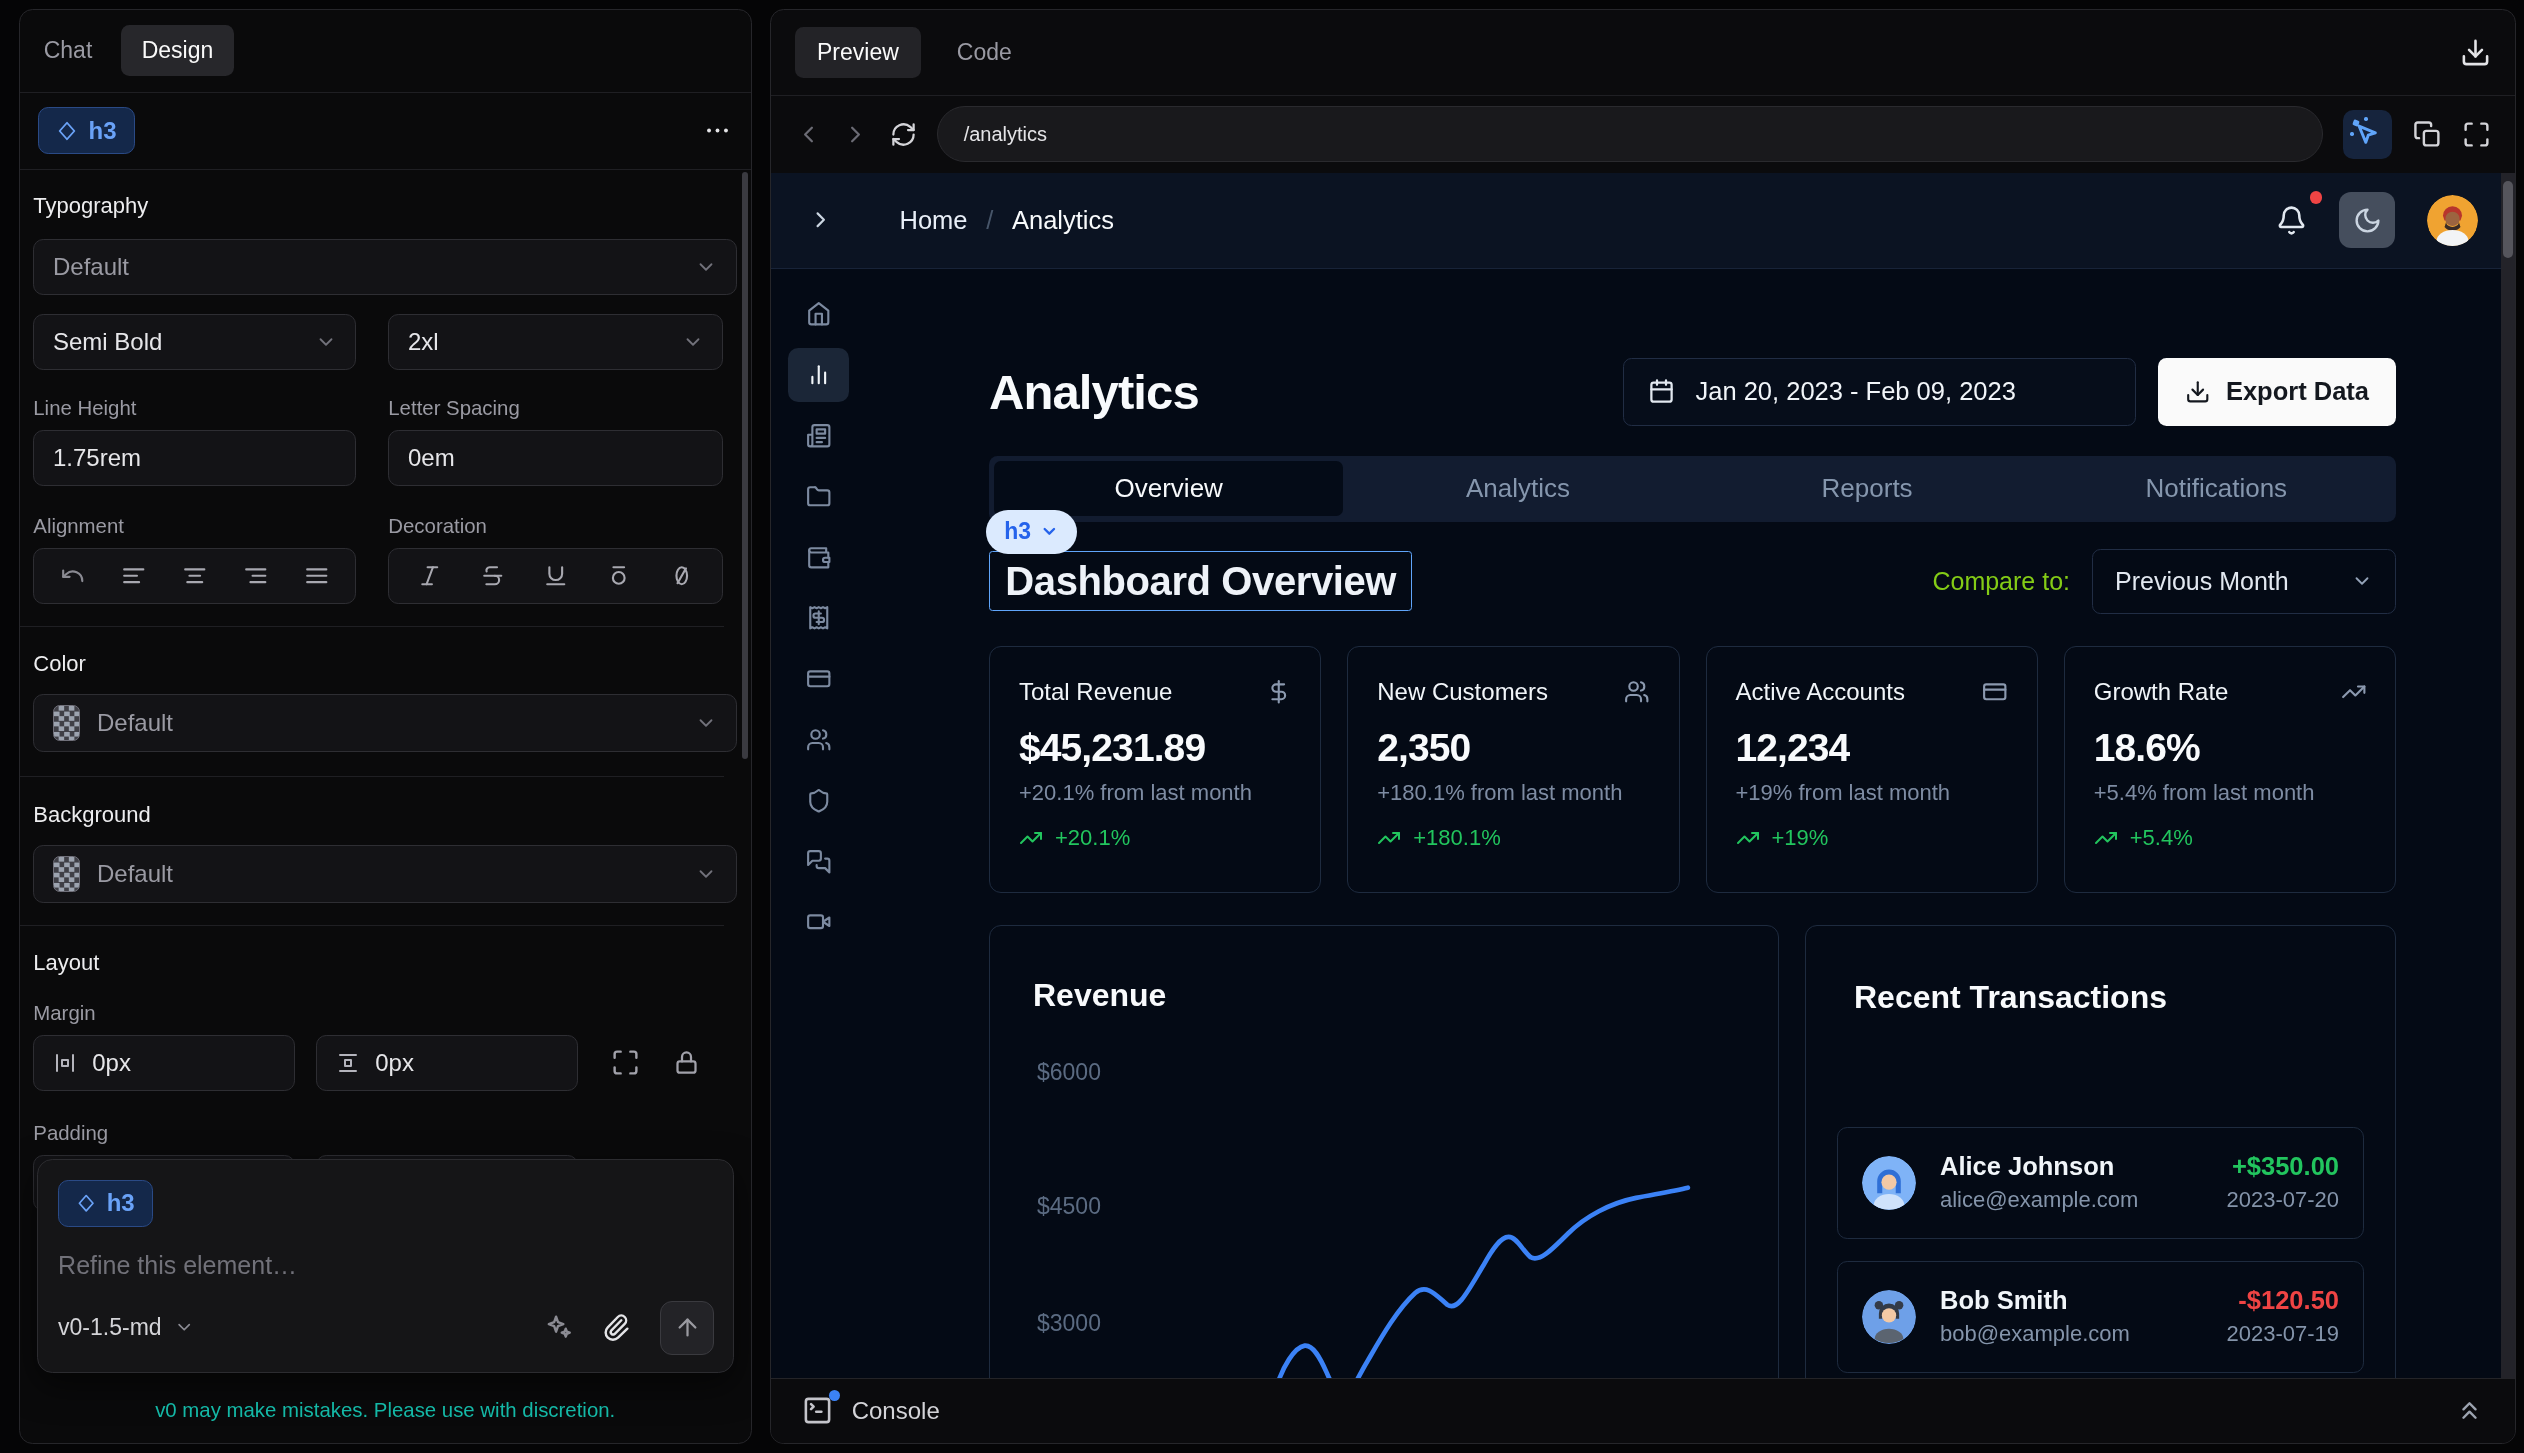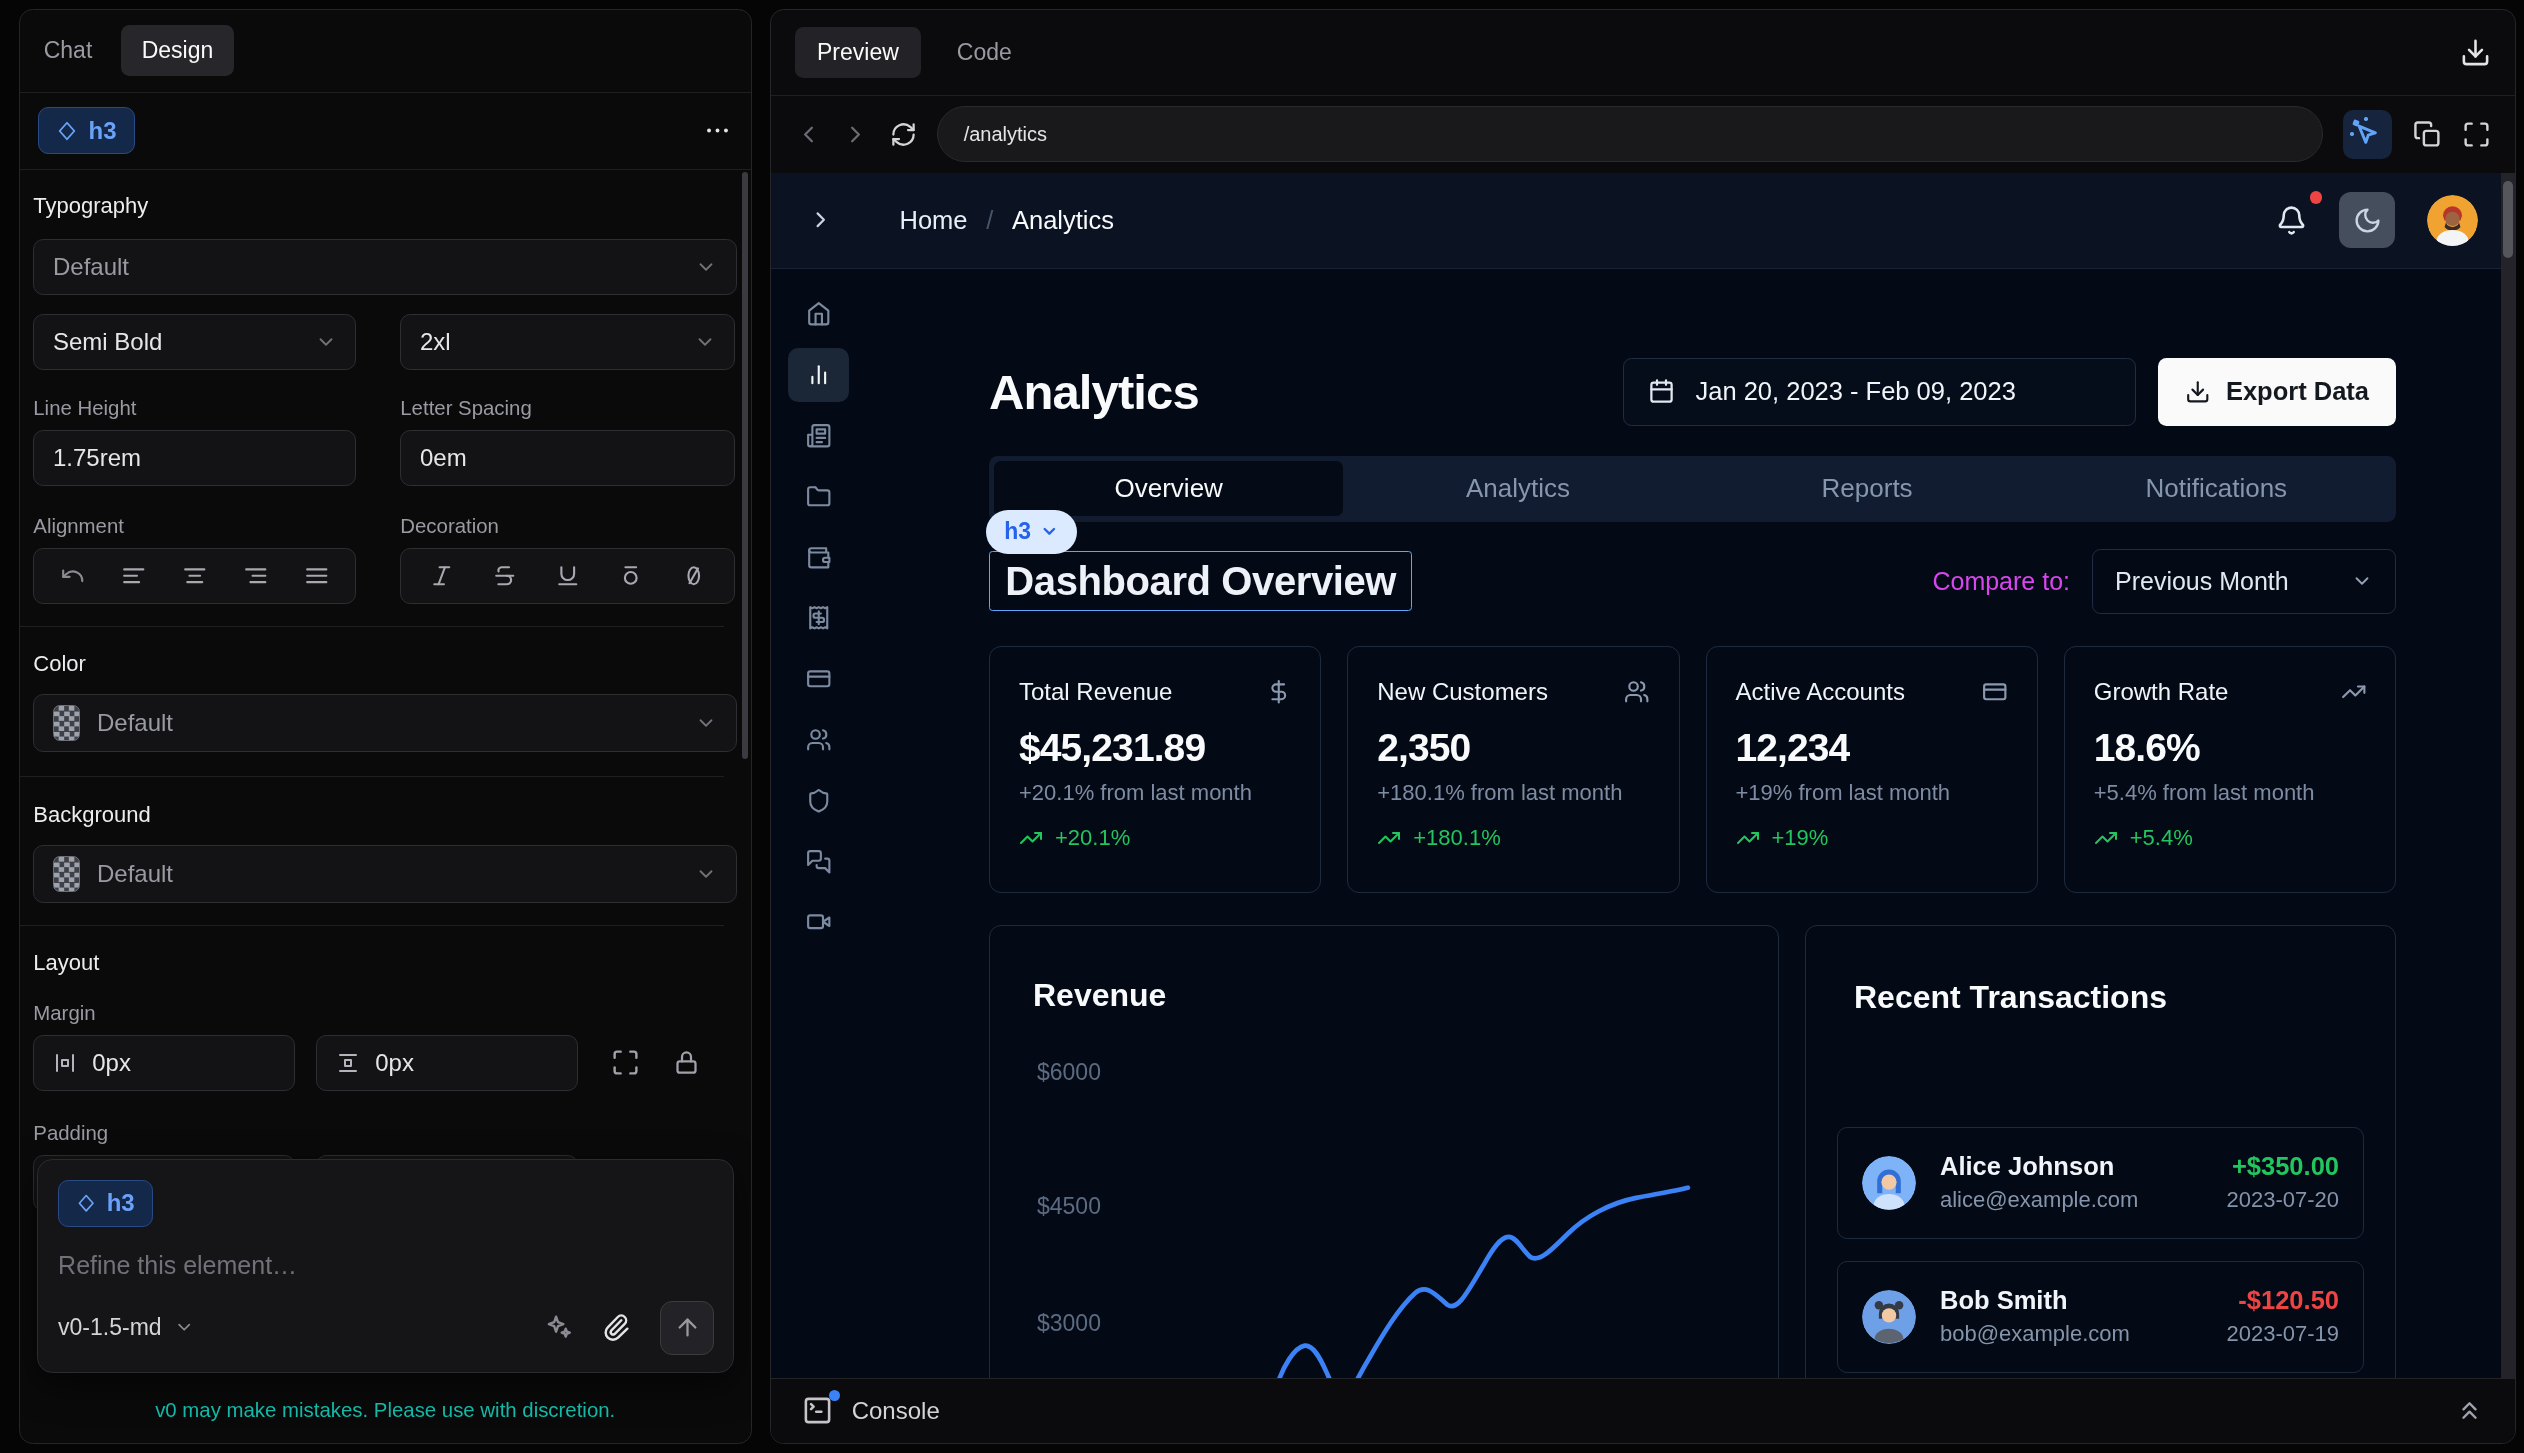--- a/index.html
+++ b/index.html
@@ -20,21 +20,21 @@
   .h3-badge { display:flex; align-items:center; gap:10.2px; background:#14284a; border:0.9px solid #2a4a86;
     border-radius:10.2px; padding:8.5px 17px; color:#6aa2f7; font-size:24px; font-weight:600; }
   .ellipsis { color:#e4e4e7; }
   .lp-body { position:absolute; top:159px; left:0; right:0; bottom:0; padding:0 13.6px; overflow:hidden; }
   .sec-label { font-size:22px; font-weight:500; color:#ededef; }
   .sub-label { font-size:20.4px; color:#9a9aa3; }
   .field { background:#131316; border:0.9px solid #2e2e33; border-radius:10.2px; height:56px;
     display:flex; align-items:center; padding:0 18.7px; font-size:24px; color:#e6e6e9; }
   .field .muted { color:#9a9aa3; }
   .field .chev { margin-left:auto; color:#71717a; }
-  .two-col { display:flex; gap:44px; }
+  .two-col { display:flex; gap:32px; }
   .col-a { width:323px; } .col-b { width:335px; }
   .icon-box { background:#131316; border:0.9px solid #2e2e33; border-radius:10.2px; height:56px;
     display:flex; align-items:center; justify-content:space-around; color:#a8a8b0; padding:0 8.5px; }
   .swatch { width:27px; height:36px; border:1.7px solid #70707a; border-radius:6.8px;
     background:repeating-conic-gradient(#9ca3af 0% 25%, #3f3f46 0% 50%); background-size:10.2px 10.2px; }
   .mp-row { display:flex; align-items:center; gap:21px; }
   .mp-input { width:262px; }
   .mp-icbtn { color:#a1a1aa; margin-left:12px; }
   .composer { position:absolute; left:17px; right:17px; bottom:70px; height:214px; background:#151517;
     border:0.9px solid #2c2c30; border-radius:15.3px; box-shadow:0 12px 34px rgba(0,0,0,.55); padding:20.4px; }
@@ -98,21 +98,21 @@
   .tabbar { margin-top:30px; height:66px; background:#121c30; border-radius:8.5px; padding:5.1px;
     display:grid; grid-template-columns:repeat(4,1fr); }
   .tab { display:flex; align-items:center; justify-content:center; font-size:26px; color:#8596ad; border-radius:6.8px; }
   .tab.active { background:#040b17; color:#f8fafc; font-weight:500; }
   .h3-chip { position:absolute; left:-3.4px; top:241px; height:44px; background:#dbeafe; border-radius:22px;
     display:flex; align-items:center; gap:8.5px; padding:0 18.7px; color:#2563eb; font-weight:700; font-size:23px; z-index:5; }
   .section-row { margin-top:27px; height:65px; display:flex; align-items:center; }
   .heading-box { border:1.7px solid #60a5fa; border-radius:3.4px; padding:6.8px 15.3px; }
   .section-heading { font-size:40px; font-weight:700; color:#eef2f8; letter-spacing:-0.4px; }
   .compare { margin-left:auto; display:flex; align-items:center; gap:22px; }
-  .compare-label { font-size:25px; color:#d946ef; font-weight:500; }
+  .compare-label { font-size:25px; color:#84cc16; font-weight:500; }
   .compare-select { width:304px; height:65px; border:0.9px solid #212d44; border-radius:8.5px; display:flex;
     align-items:center; padding:0 22px; font-size:25px; color:#e2e8f0; }
   .compare-select .chev { margin-left:auto; color:#94a3b8; }
 
   .stats-row { margin-top:32px; display:grid; grid-template-columns:repeat(4,1fr); gap:26px; }
   .stat-card { height:247px; border:0.9px solid #1e2b3f; border-radius:12px; padding:31px 29px; }
   .stat-top { display:flex; align-items:center; justify-content:space-between; }
   .stat-label { font-size:24px; font-weight:500; color:#f1f5f9; }
   .stat-icon { color:#8b99af; }
   .stat-value { margin-top:20.4px; font-size:39px; font-weight:700; color:#f8fafc; letter-spacing:-0.9px; }

